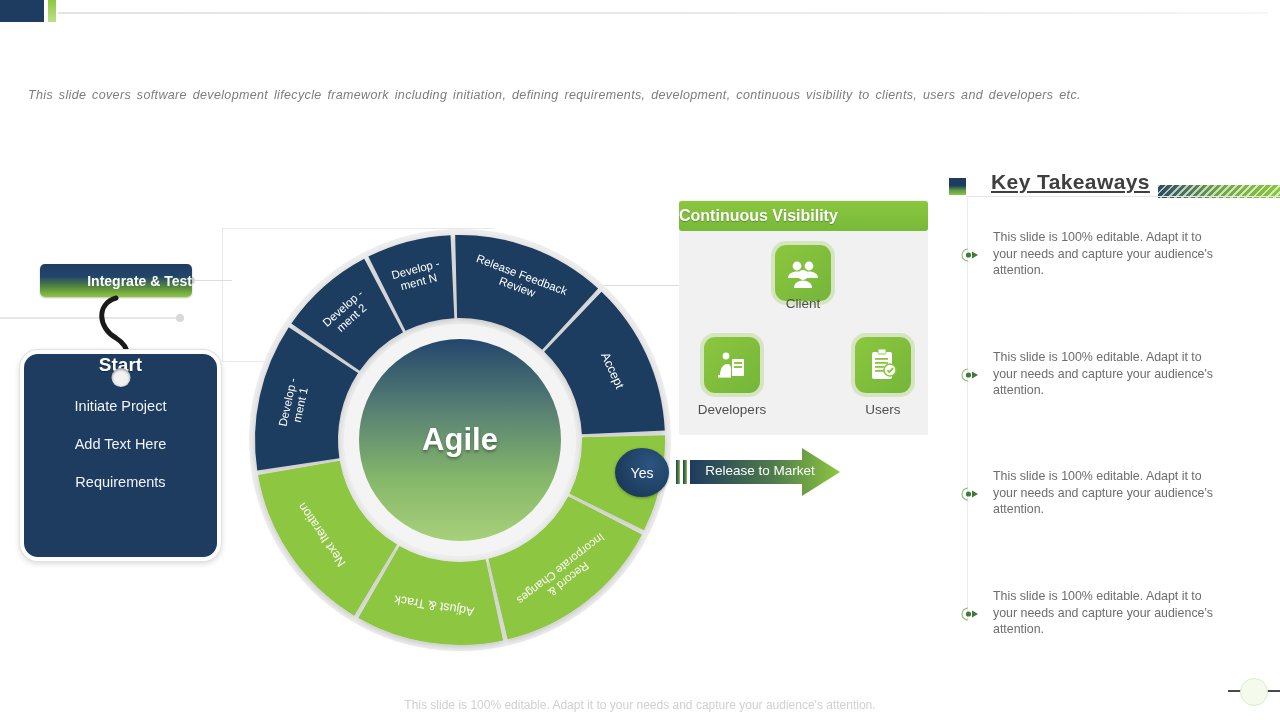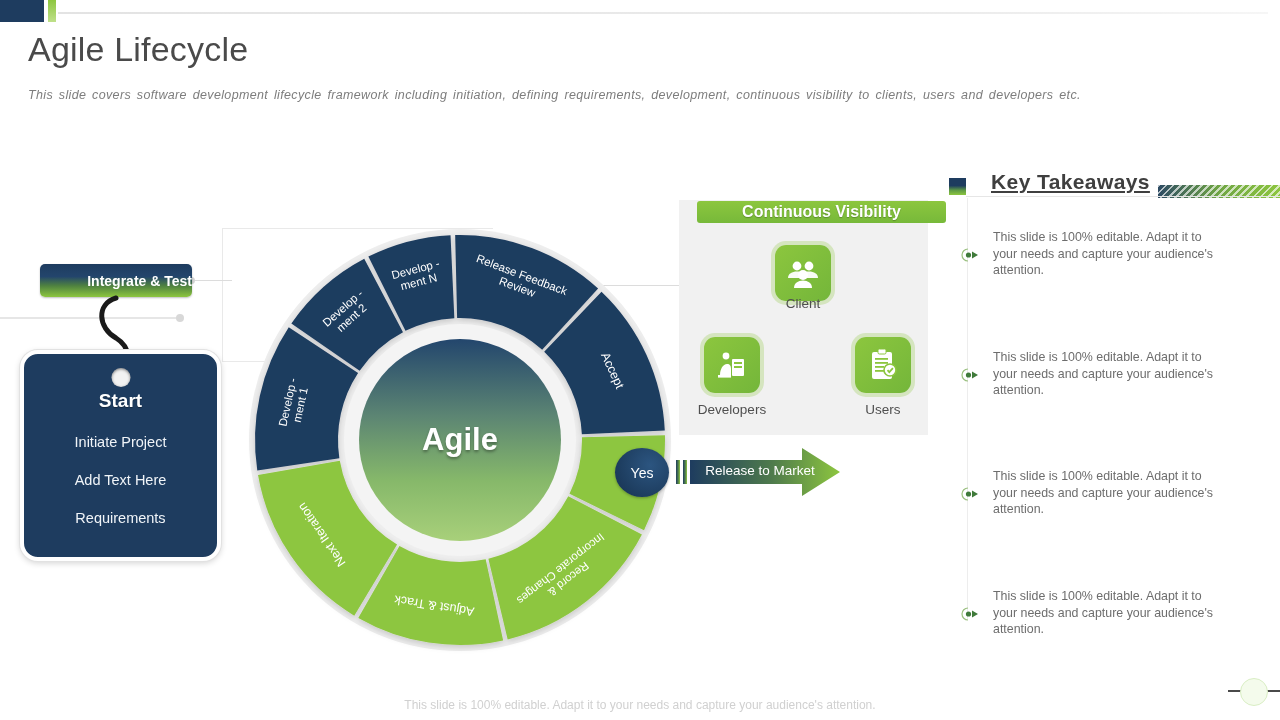--- a/index.html
+++ b/index.html
@@ -51,21 +51,21 @@
     background:#1e3c5f;border-radius:18px;
     border:4px solid #ffffff;
     box-shadow:0 0 0 1px #e2e2e2, 0 2px 6px rgba(0,0,0,.18);
     color:#ffffff;text-align:center;
   }
   .start-hole{
     position:absolute;left:50%;top:14px;transform:translateX(-50%);
     width:19px;height:19px;border-radius:50%;
     background:#f2f2f2;box-shadow:inset 0 1px 3px rgba(0,0,0,.5);
   }
-  .start-title{margin-top:36px;font-size:19px;font-weight:bold;text-shadow:0 1px 1px rgba(0,0,0,.35);}
+  .start-title{font-size:19px;font-weight:bold;text-shadow:0 1px 1px rgba(0,0,0,.35);}
   .start-line{margin-top:22px;font-size:14.5px;color:#f0f4f8;}
 
   
   .lineA{position:absolute;left:0;top:317px;width:180px;height:2px;background:#e6e6e6;}
   .dotA{position:absolute;left:176px;top:314px;width:8px;height:8px;border-radius:50%;background:#d8d8d8;}
   .boxline{
     position:absolute;left:222px;top:228px;width:270px;height:132px;
     border:1px solid #e9e9e9;border-right:none;background:transparent;
   }
   .lineB{position:absolute;left:192px;top:280px;width:40px;height:1px;background:#dcdcdc;}
@@ -97,25 +97,25 @@
     position:absolute;left:690px;top:463px;width:140px;text-align:center;
     color:#ffffff;font-size:13.5px;
   }
 
   
   .cv-panel{
     position:absolute;left:679px;top:200px;width:249px;height:235px;
     background:#f1f1f1;
   }
   .cv-header{
-    position:absolute;left:697px;top:201px;width:249px;height:22px;
+    position:absolute;left:679px;top:201px;width:249px;height:30px;
     background:linear-gradient(to bottom,#8cc63e,#77b93a);
     border-radius:3px;
     color:#fff;font-size:16px;font-weight:bold;
-    display:flex;align-items:center;justify-content:center;
+    display:flex;align-items:center;
     text-shadow:0 1px 1px rgba(0,0,0,.25);
   }
   .cv-tile{
     position:absolute;width:56px;height:56px;border-radius:11px;
     background:linear-gradient(135deg,#8cc63e,#74b63a);
     box-shadow:0 0 0 4px rgba(140,198,62,.28);
     display:flex;align-items:center;justify-content:center;
   }
   .cv-cap{position:absolute;font-size:13.5px;color:#4f4f4f;text-align:center;}
 
@@ -157,21 +157,20 @@
 </style>
 </head>
 <body>
 
 <div class="slide">
 
   <div class="corner-sq"></div>
   <div class="corner-green"></div>
   <div class="top-rule"></div>
 
-  <div class="title">Agile Lifecycle</div>
   <div class="subtitle">This slide covers software development  lifecycle framework  including initiation, defining requirements,  development,  continuous visibility to clients, users and developers  etc.</div>
 
   <div class="boxline"></div>
   <div class="lineA"></div>
   <div class="dotA"></div>
   <div class="lineB"></div>
   <div class="dotB"></div>
   <div class="lineC"></div>
   <div class="dotC"></div>
 

